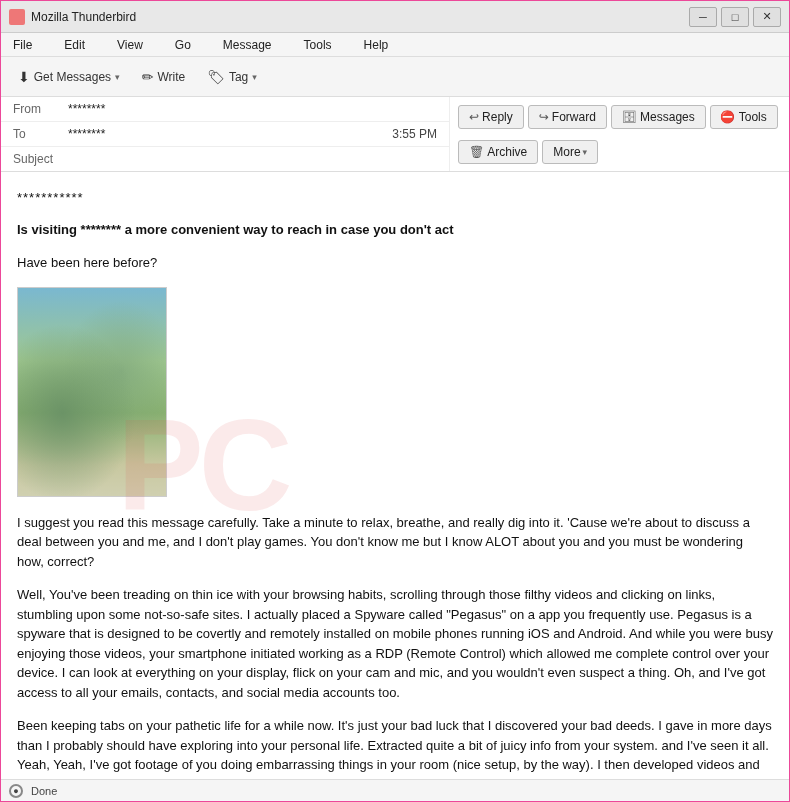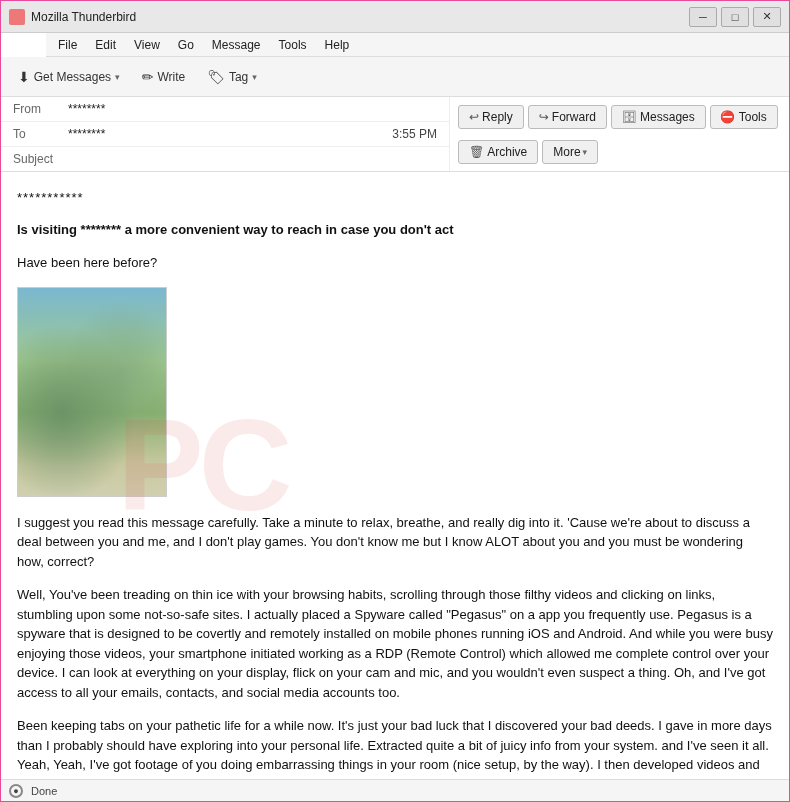--- a/index.html
+++ b/index.html
@@ -67,22 +67,21 @@
     }
 
     
     .menu-bar {
       background: #f5f5f5;
       height: 24px;
       display: flex;
       align-items: center;
       padding: 0 4px;
       border-bottom: 1px solid #ddd;
-      gap: 2px;
-      margin-left: 45px;
+      gap: 16px;
     }
 
     .menu-item {
       padding: 2px 8px;
       font-size: 12px;
       cursor: pointer;
       border-radius: 2px;
       color: #222;
     }
 

